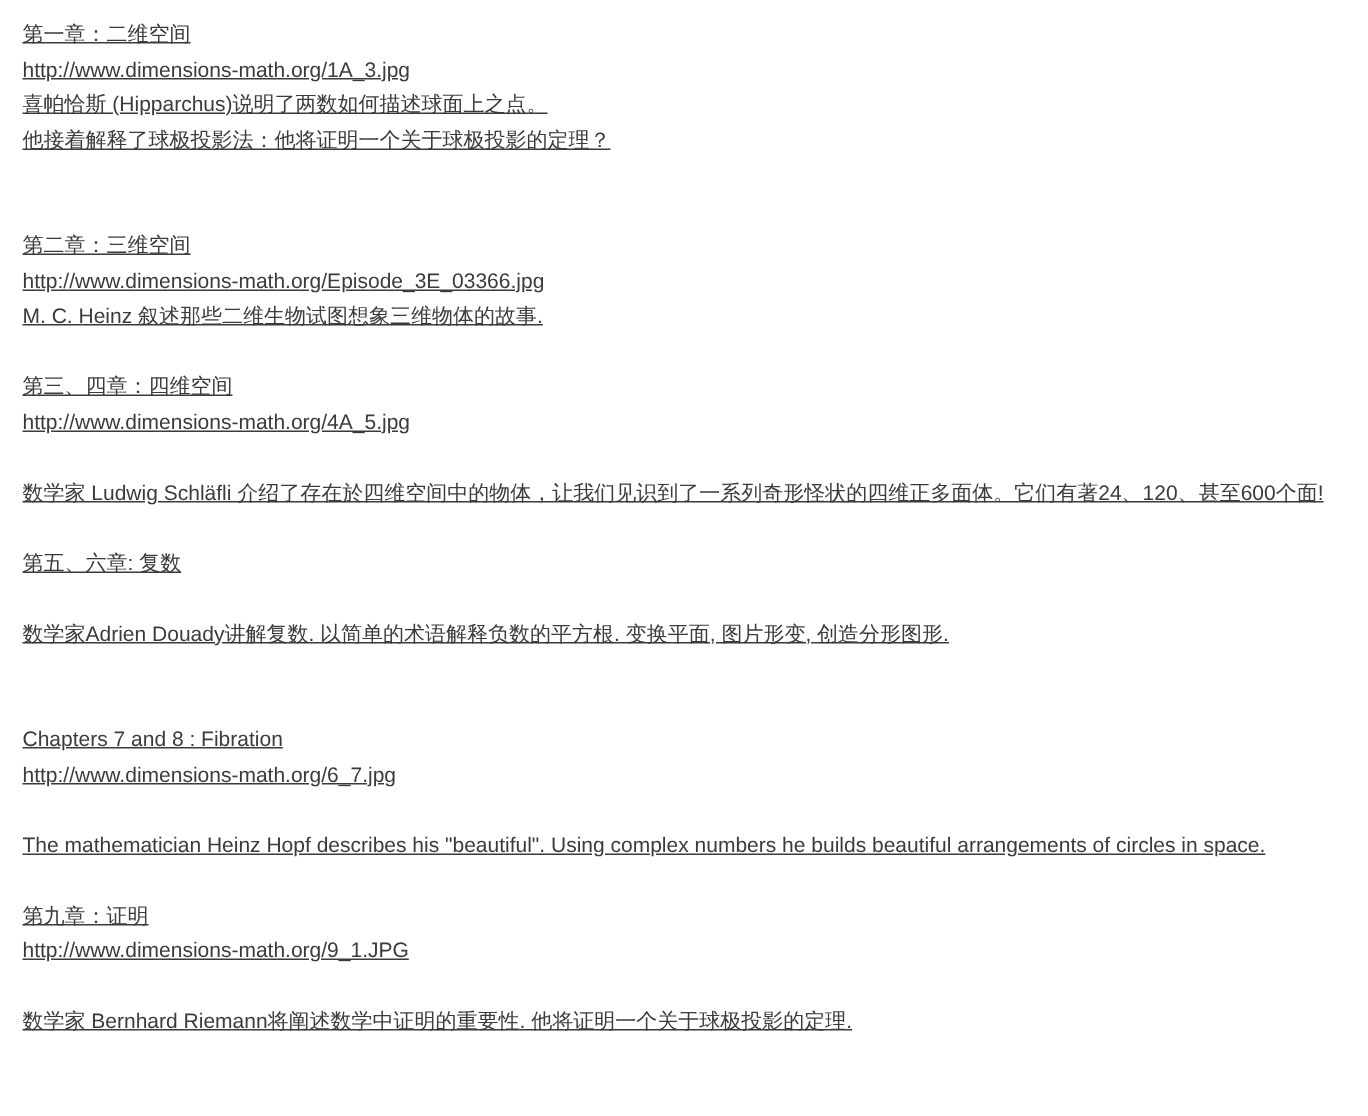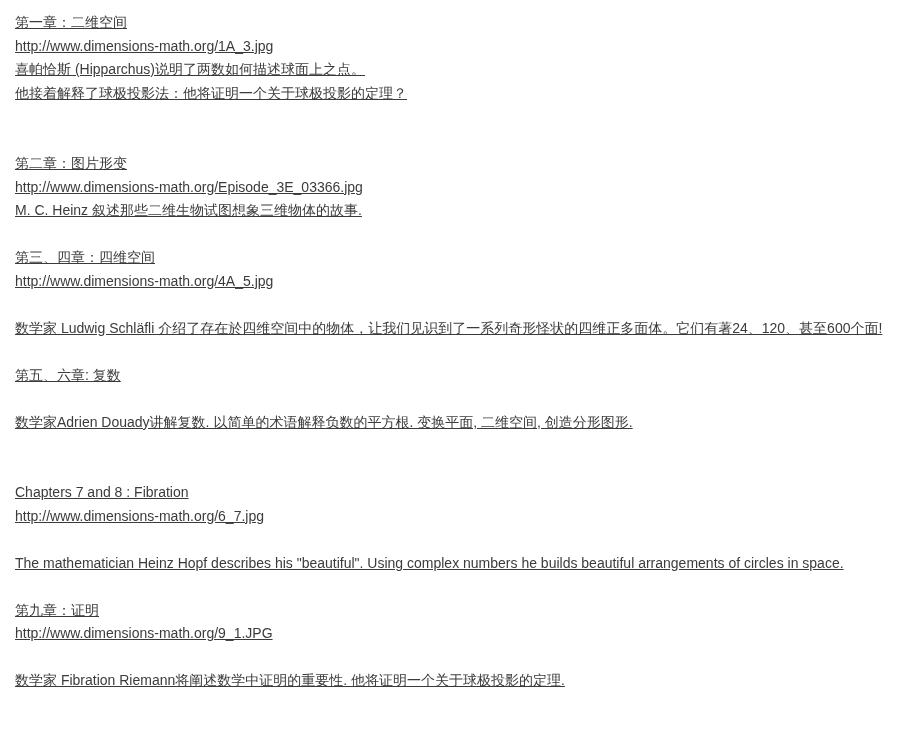--- a/index.html
+++ b/index.html
@@ -47,41 +47,41 @@
 <main class="content">
 
   <section class="sec gap-2">
     <div class="line title">第一章：二维空间</div>
     <div class="line url">http://www.dimensions-math.org/1A_3.jpg</div>
     <div class="line desc">喜帕恰斯 (Hipparchus)说明了两数如何描述球面上之点。</div>
     <div class="line desc">他接着解释了球极投影法：他将证明一个关于球极投影的定理？</div>
   </section>
 
   <section class="sec">
-    <div class="line title">第二章：图片形变</div>
+    <div class="line title">第二章：三维空间</div>
     <div class="line url">http://www.dimensions-math.org/Episode_3E_03366.jpg</div>
     <div class="line desc">M. C. Heinz 叙述那些二维生物试图想象三维物体的故事.</div>
   </section>
 
   <section class="sec">
     <div class="line title">第三、四章：四维空间</div>
     <div class="line url">http://www.dimensions-math.org/4A_5.jpg</div>
     <div class="line wrap desc spaced">数学家 Ludwig Schläfli 介绍了存在於四维空间中的物体，让我们见识到了一系列奇形怪状的四维正多面体。它们有著24、120、甚至600个面!</div>
   </section>
 
   <section class="sec gap-2">
     <div class="line title">第五、六章: 复数</div>
-    <div class="line desc spaced">数学家Adrien Douady讲解复数. 以简单的术语解释负数的平方根. 变换平面, 二维空间, 创造分形图形.</div>
+    <div class="line desc spaced">数学家Adrien Douady讲解复数. 以简单的术语解释负数的平方根. 变换平面, 图片形变, 创造分形图形.</div>
   </section>
 
   <section class="sec">
     <div class="line title">Chapters 7 and 8 : Fibration</div>
     <div class="line url">http://www.dimensions-math.org/6_7.jpg</div>
     <div class="line desc spaced">The mathematician Heinz Hopf describes his "beautiful". Using complex numbers he builds beautiful arrangements of circles in space.</div>
   </section>
 
   <section class="sec last">
     <div class="line title">第九章：证明</div>
     <div class="line url">http://www.dimensions-math.org/9_1.JPG</div>
-    <div class="line desc spaced">数学家 Fibration Riemann将阐述数学中证明的重要性. 他将证明一个关于球极投影的定理.</div>
+    <div class="line desc spaced">数学家 Bernhard Riemann将阐述数学中证明的重要性. 他将证明一个关于球极投影的定理.</div>
   </section>
 
 </main>
 
 </body></html>

